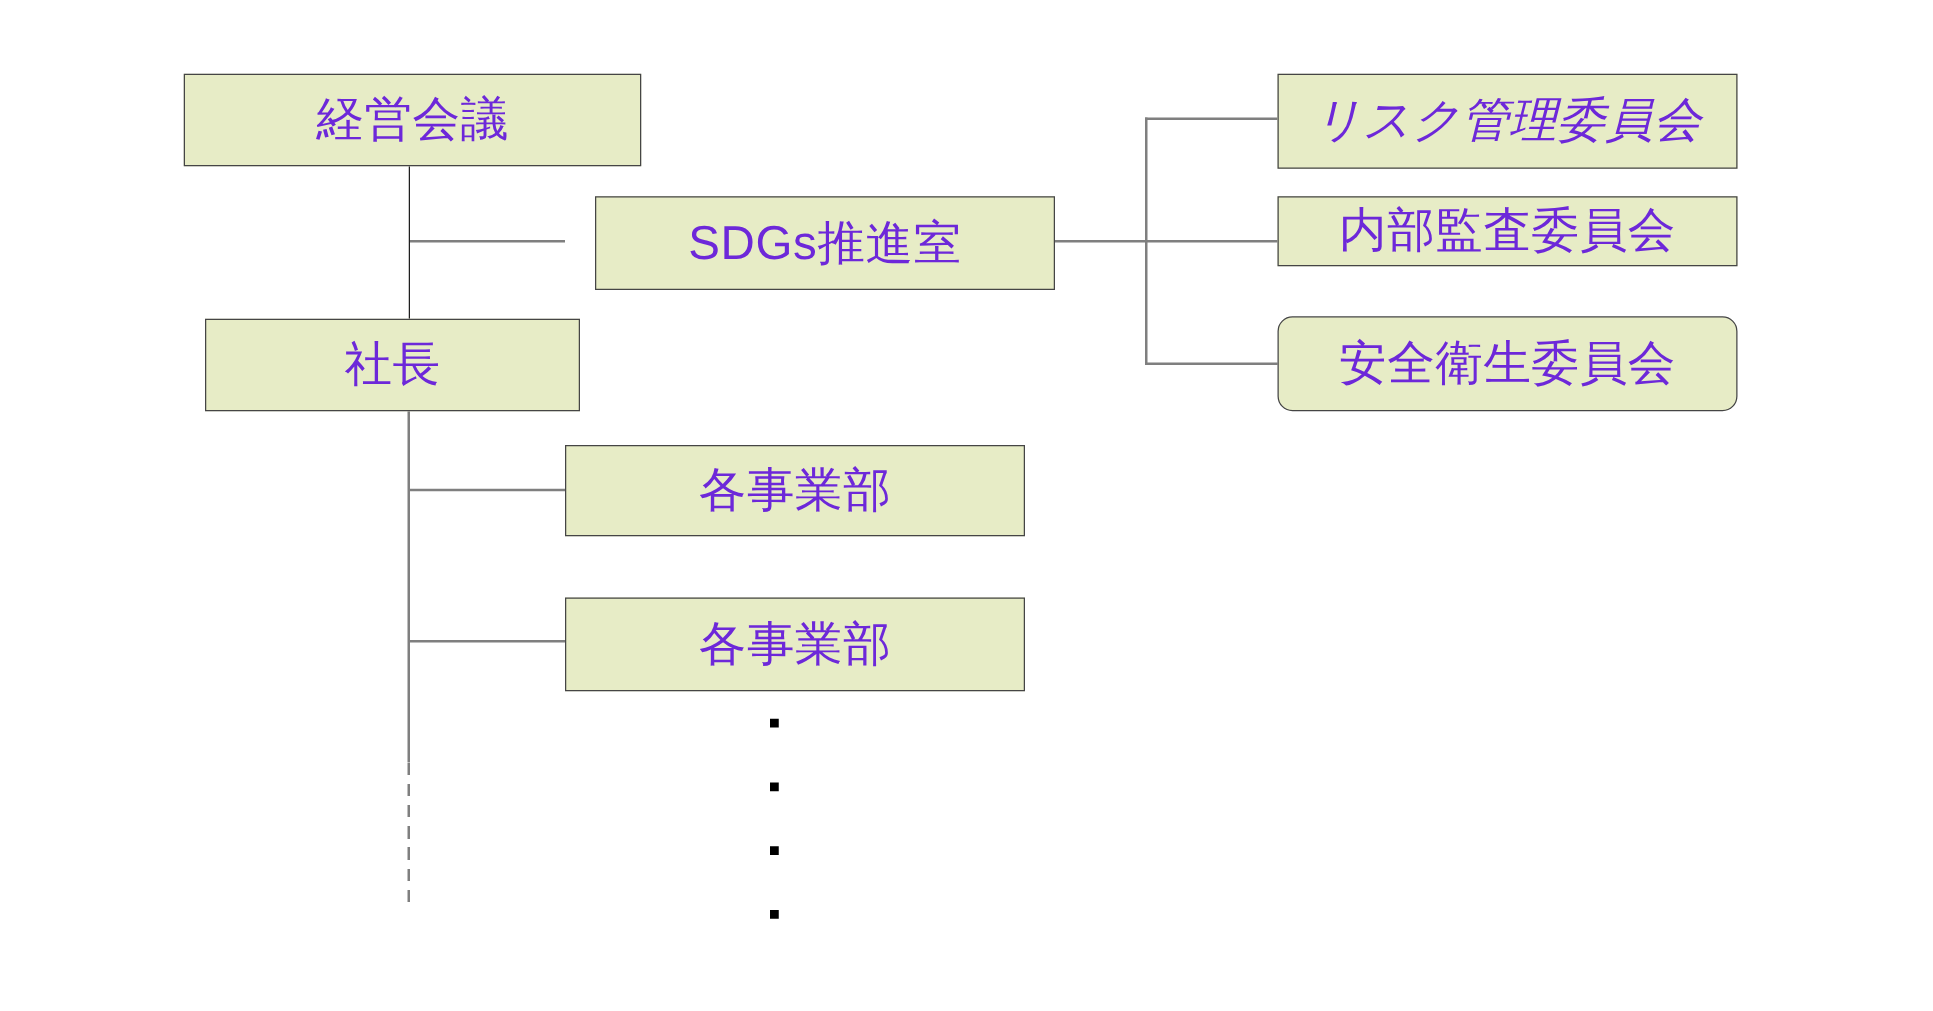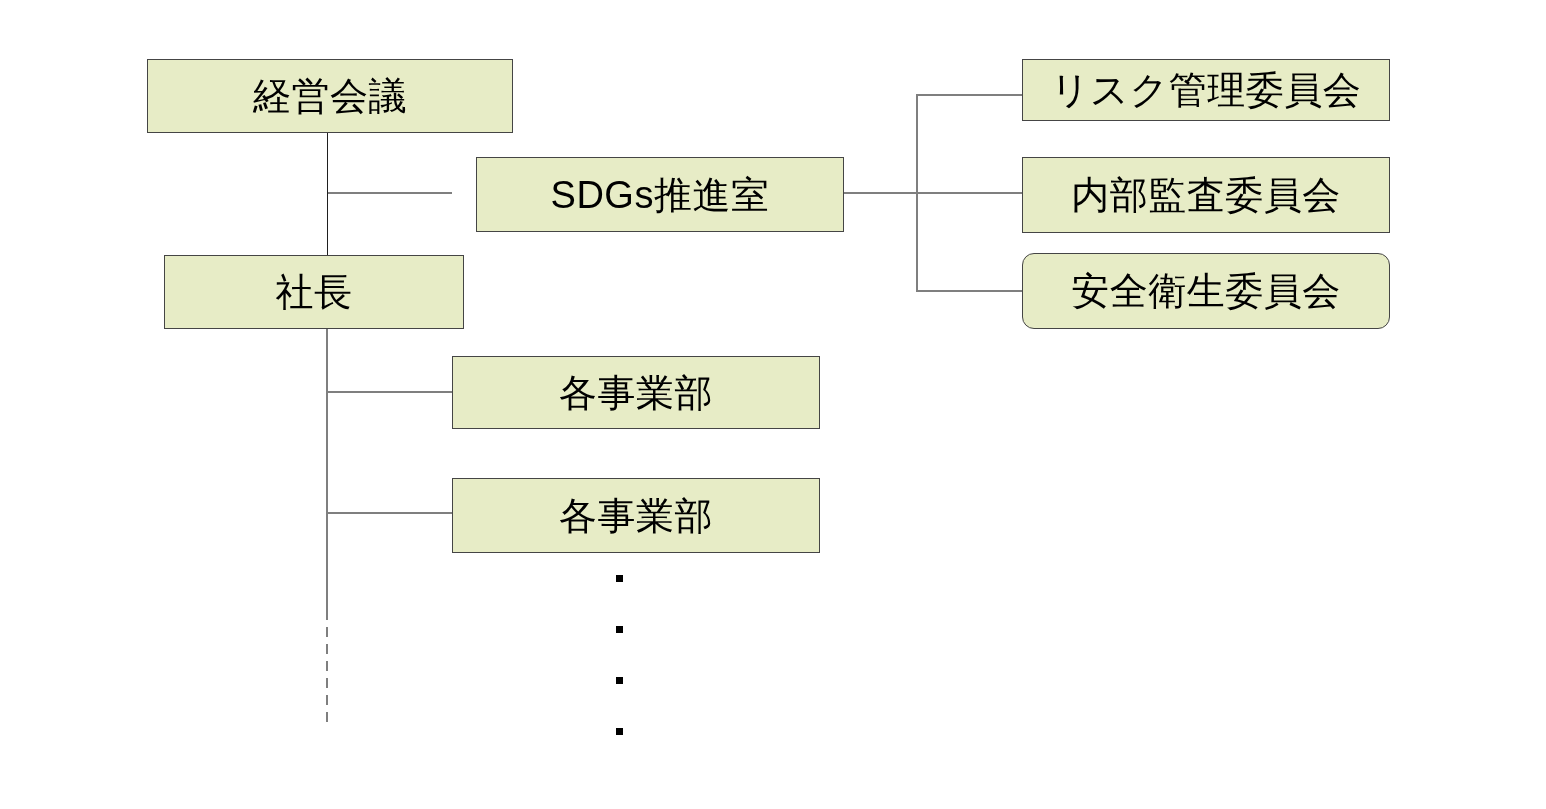--- a/index.html
+++ b/index.html
@@ -19,21 +19,21 @@
     position: absolute;
     box-sizing: border-box;
     display: flex;
     align-items: center;
     justify-content: center;
     border: 1.5px solid #454545;
   }
   .node-label {
     font-size: 38px;
     line-height: 1;
-    color: #000000;
+    color: #6d28d9;
     letter-spacing: 0.5px;
     white-space: nowrap;
   }
   .connector {
     position: absolute;
   }
   .dot {
     position: absolute;
     background: #000000;
   }
@@ -63,24 +63,24 @@
       </div>
       <div class="node" style="left: 164px; top: 255px; width: 300px; height: 74px; background: rgb(231, 236, 198); border-color: rgb(69, 69, 69);">
         <span class="node-label">社長</span>
       </div>
       <div class="node" style="left: 452px; top: 356px; width: 368px; height: 73px; background: rgb(231, 236, 198); border-color: rgb(69, 69, 69);">
         <span class="node-label">各事業部</span>
       </div>
       <div class="node" style="left: 452px; top: 478px; width: 368px; height: 75px; background: rgb(231, 236, 198); border-color: rgb(69, 69, 69);">
         <span class="node-label">各事業部</span>
       </div>
-      <div class="node" style="left: 1022px; top: 59px; width: 368px; height: 62px; background: rgb(231, 236, 198); border-color: rgb(69, 69, 69);">
+      <div class="node" style="left: 1022px; top: 59px; width: 368px; height: 76px; background: rgb(231, 236, 198); border-color: rgb(69, 69, 69); font-style: italic;">
         <span class="node-label">リスク管理委員会</span>
       </div>
-      <div class="node" style="left: 1022px; top: 157px; width: 368px; height: 76px; background: rgb(231, 236, 198); border-color: rgb(69, 69, 69);">
+      <div class="node" style="left: 1022px; top: 157px; width: 368px; height: 56px; background: rgb(231, 236, 198); border-color: rgb(69, 69, 69);">
         <span class="node-label">内部監査委員会</span>
       </div>
       <div class="node" style="left: 1022px; top: 253px; width: 368px; height: 76px; background: rgb(231, 236, 198); border-color: rgb(69, 69, 69); border-radius: 12px;">
         <span class="node-label">安全衛生委員会</span>
       </div>
     </div>
   <div id="dots-layer">
       <div class="dot" style="left: 616px; top: 575px; width: 7px; height: 7px;"></div>
       <div class="dot" style="left: 616px; top: 626px; width: 7px; height: 7px;"></div>
       <div class="dot" style="left: 616px; top: 677px; width: 7px; height: 7px;"></div>

